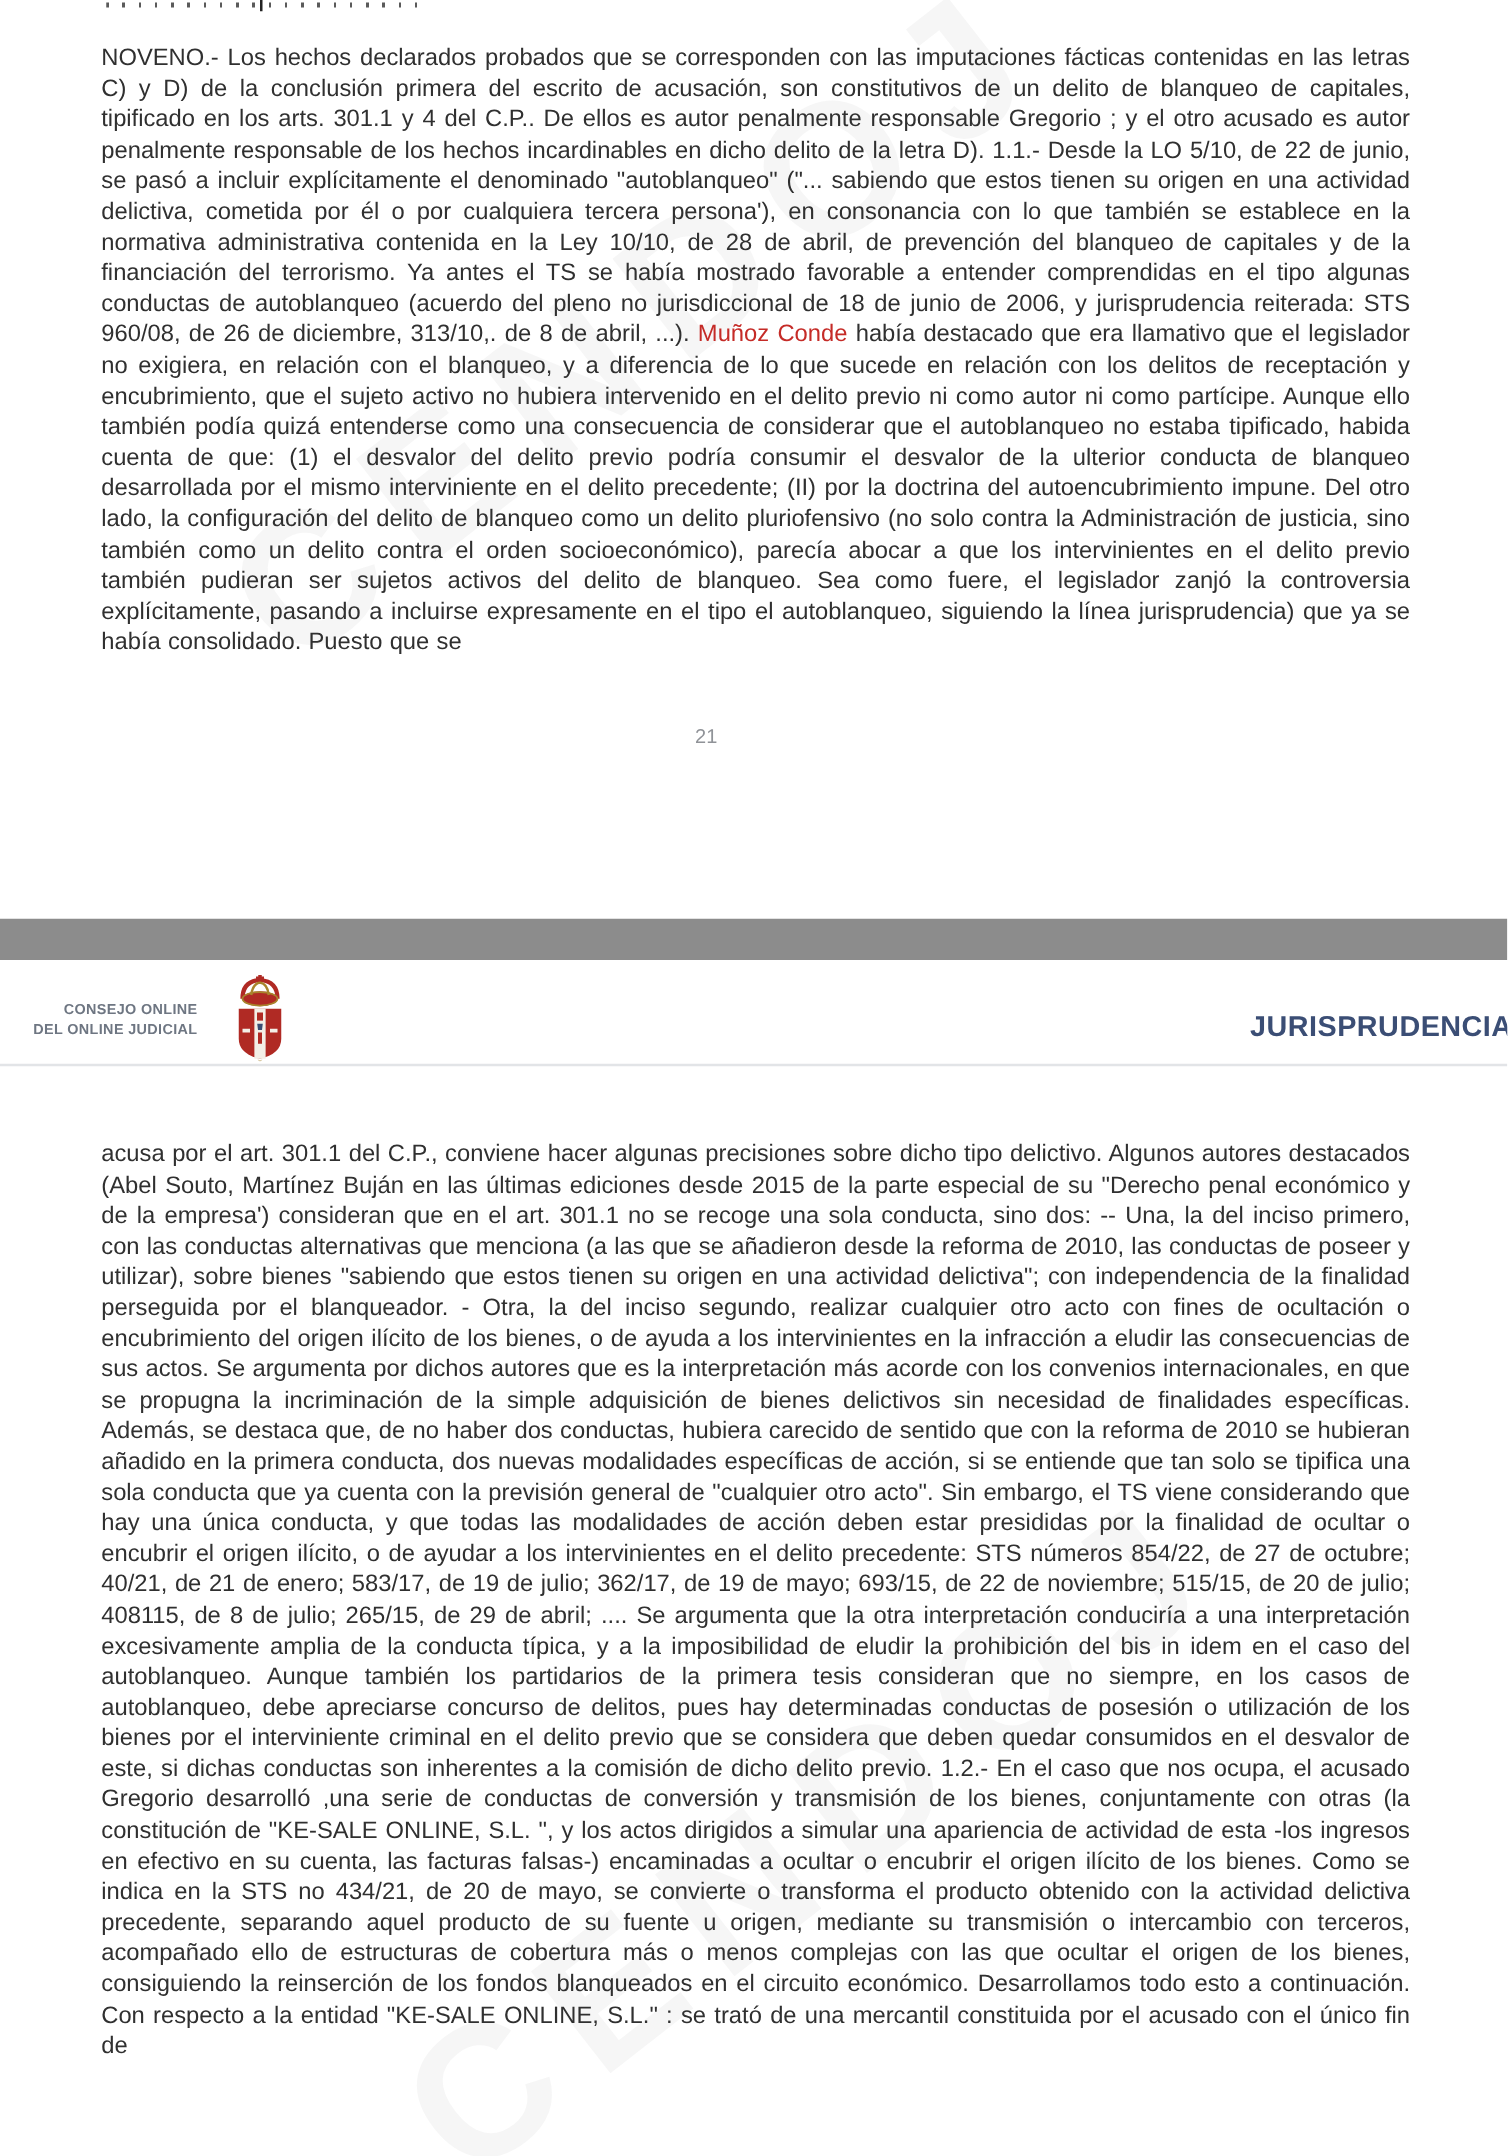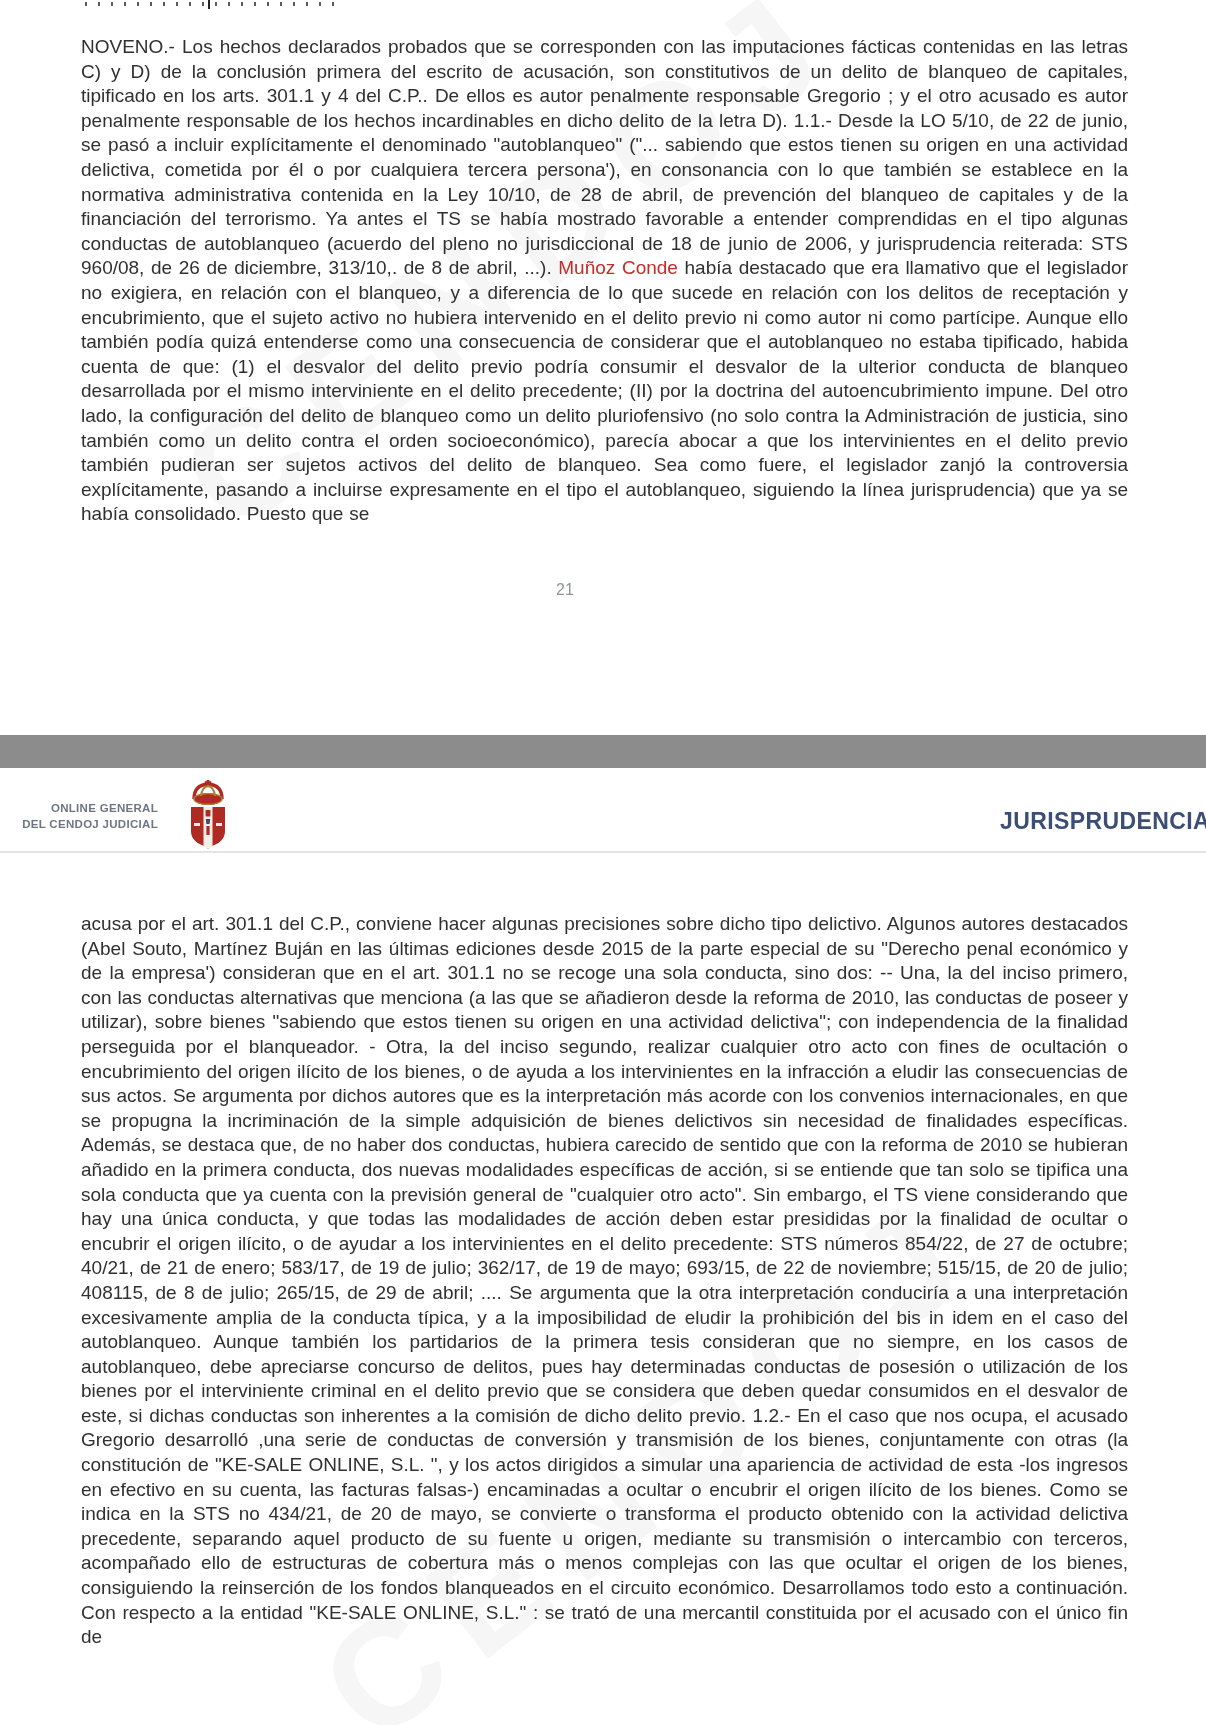--- a/index.html
+++ b/index.html
@@ -56,22 +56,22 @@
 
     <p class="doc-text p1-text"><span>NOVENO.- Los hechos declarados probados que se corresponden con las imputaciones fácticas contenidas en las letras C) y D) de la conclusión primera del escrito de acusación, son constitutivos de un delito de blanqueo de capitales, tipificado en los arts. 301.1 y 4 del C.P.. De ellos es autor penalmente responsable Gregorio ; y el otro acusado es autor penalmente responsable de los hechos incardinables en dicho delito de la letra D). 1.1.- Desde la LO 5/10, de 22 de junio, se pasó a incluir explícitamente el denominado "autoblanqueo" ("... sabiendo que estos tienen su origen en una actividad delictiva, cometida por él o por cualquiera tercera persona'), en consonancia con lo que también se establece en la normativa administrativa contenida en la Ley 10/10, de 28 de abril, de prevención del blanqueo de capitales y de la financiación del terrorismo. Ya antes el TS se había mostrado favorable a entender comprendidas en el tipo algunas conductas de autoblanqueo (acuerdo del pleno no jurisdiccional de 18 de junio de 2006, y jurisprudencia reiterada: STS 960/08, de 26 de diciembre, 313/10,. de 8 de abril, ...). </span><span class="highlight-red">Muñoz Conde</span><span> había destacado que era llamativo que el legislador no exigiera, en relación con el blanqueo, y a diferencia de lo que sucede en relación con los delitos de receptación y encubrimiento, que el sujeto activo no hubiera intervenido en el delito previo ni como autor ni como partícipe. Aunque ello también podía quizá entenderse como una consecuencia de considerar que el autoblanqueo no estaba tipificado, habida cuenta de que: (1) el desvalor del delito previo podría consumir el desvalor de la ulterior conducta de blanqueo desarrollada por el mismo interviniente en el delito precedente; (II) por la doctrina del autoencubrimiento impune. Del otro lado, la configuración del delito de blanqueo como un delito pluriofensivo (no solo contra la Administración de justicia, sino también como un delito contra el orden socioeconómico), parecía abocar a que los intervinientes en el delito previo también pudieran ser sujetos activos del delito de blanqueo. Sea como fuere, el legislador zanjó la controversia explícitamente, pasando a incluirse expresamente en el tipo el autoblanqueo, siguiendo la línea jurisprudencia) que ya se había consolidado. Puesto que se</span></p>
 
     <div class="page-number">21</div>
   </div>
 
   <div class="page-band"></div>
 
   <div>
     <div class="header-org">
-      <div>ONLINE GENERAL</div>
-      <div>DEL CENDOJ JUDICIAL</div>
+      <div>CONSEJO ONLINE</div>
+      <div>DEL ONLINE JUDICIAL</div>
     </div>
 
     <svg class="header-logo" viewBox="0 0 50 74" xmlns="http://www.w3.org/2000/svg">
 
       <ellipse cx="25" cy="20" rx="14" ry="6" fill="#b02a24"></ellipse>
       <path d="M11 20 Q11 6 25 5 Q39 6 39 20" fill="none" stroke="#b02a24" stroke-width="3.4"></path>
       <path d="M18 17 Q19 8 25 7 Q31 8 32 17" fill="none" stroke="#a8842c" stroke-width="2"></path>
       <rect x="23.6" y="1" width="2.8" height="5" fill="#b02a24"></rect>
       <rect x="21.8" y="2.2" width="6.4" height="2" fill="#b02a24"></rect>
       <ellipse cx="25" cy="20" rx="14" ry="5.4" fill="none" stroke="#a8842c" stroke-width="1.4"></ellipse>

